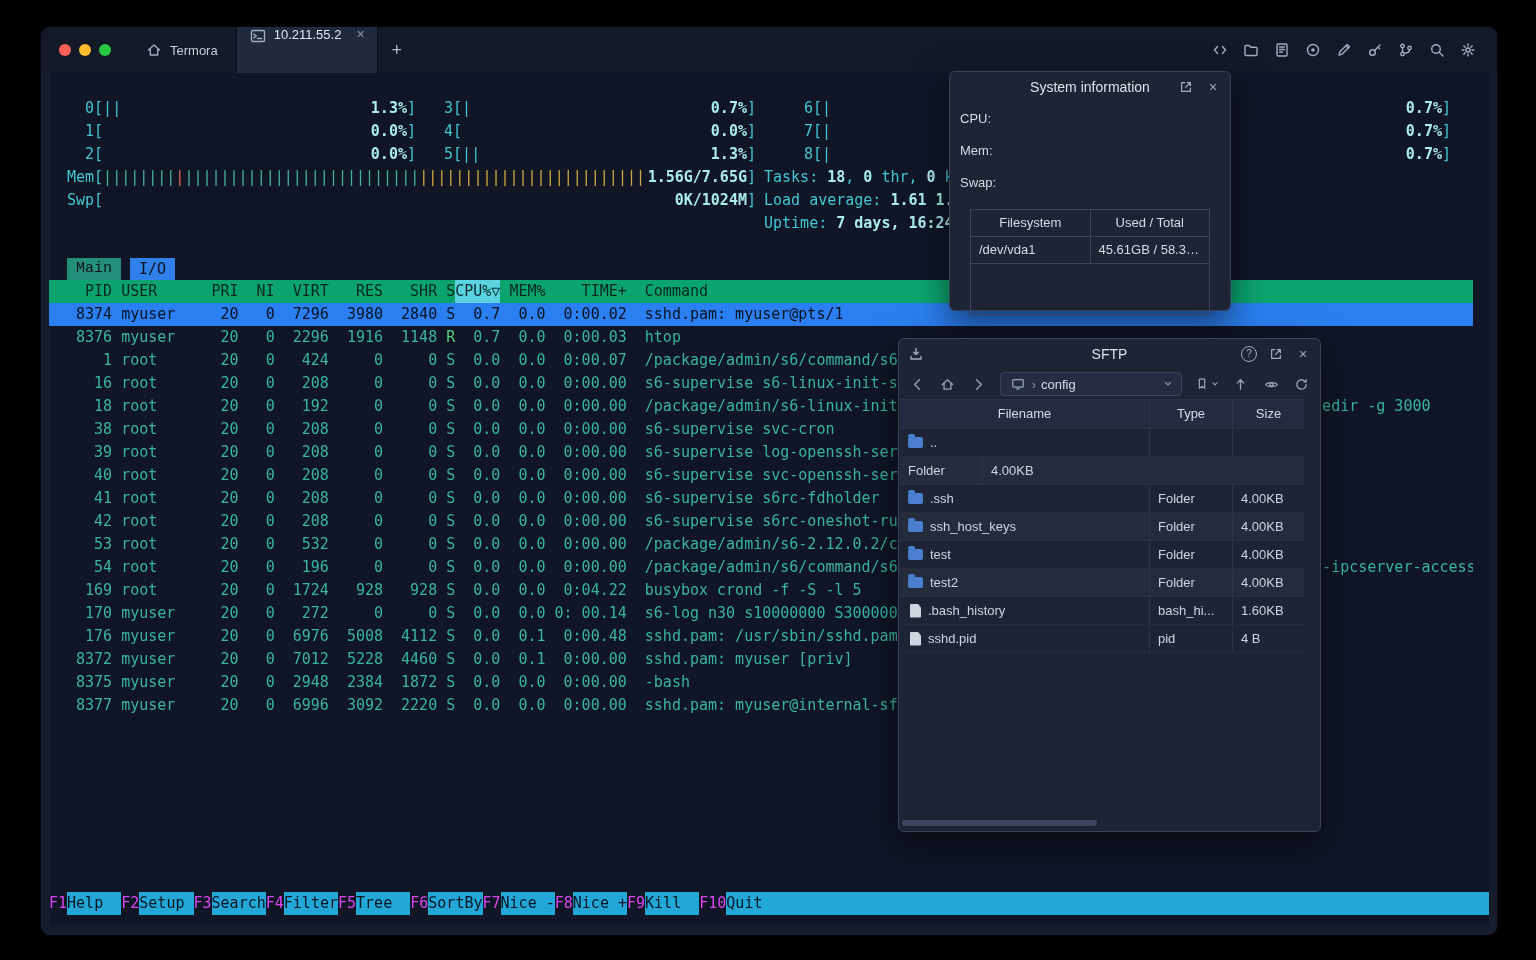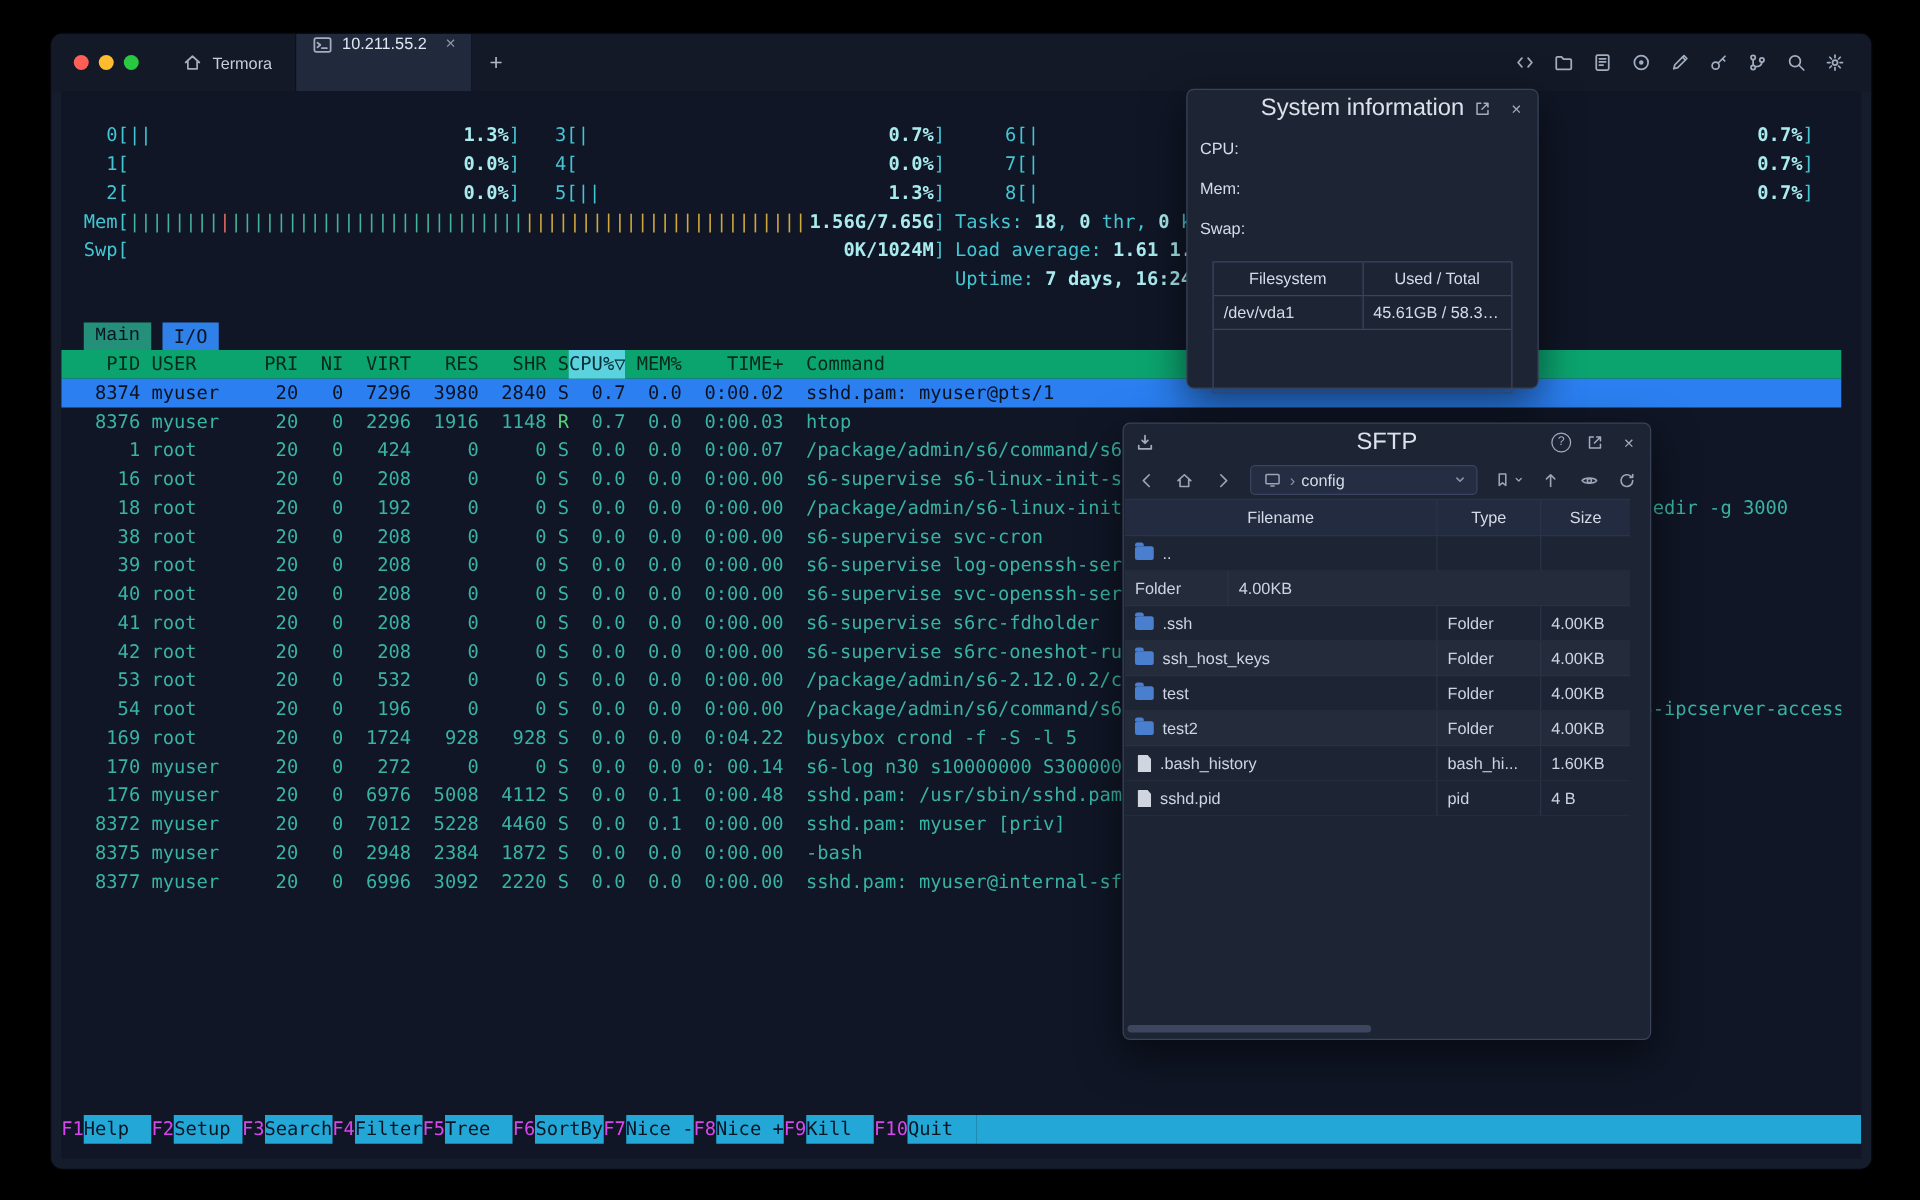--- a/index.html
+++ b/index.html
@@ -60,21 +60,21 @@
   .fnbar{position:absolute;left:0;right:0;bottom:12px;height:23px;display:flex;white-space:pre;}
   .fkey{color:#d946ef;flex:0 0 auto;}
   .flabel{background:#22a7d6;color:#0a1625;flex:0 0 auto;white-space:pre;}
   .ffill{flex:1 1 auto;background:#22a7d6;}
 
   
   .panel{position:absolute;background:#1d2535;border:1px solid #3a4358;border-radius:6px;box-shadow:0 12px 34px rgba(0,0,0,.55);color:#d5dce8;z-index:10;}
   .sysinfo{left:908px;top:44px;width:280px;height:238px;}
   .sftp{left:857px;top:311px;width:421px;height:492px;z-index:11;}
   .phead-bar{height:30px;position:relative;display:flex;align-items:center;padding:0 9px;}
-  .ptitle{position:absolute;left:44px;right:44px;text-align:center;font-size:19px;color:#dbe2ec;}
+  .ptitle{position:absolute;left:44px;right:44px;text-align:center;font-size:14px;color:#dbe2ec;}
   .picons{margin-left:auto;display:flex;gap:11px;align-items:center;z-index:1;}
   .picon{width:16px;height:16px;display:flex;align-items:center;justify-content:center;color:#a2acbe;font-size:14px;}
   .helpq{width:14px;height:14px;border:1px solid #a2acbe;border-radius:50%;font-size:10px;line-height:13px;text-align:center;color:#a2acbe;}
 
   .sysrow{display:flex;align-items:flex-start;padding:0 10px;margin-top:9px;gap:8px;flex-direction:column;}
   .slabel{width:46px;font-size:13px;color:#d5dce8;flex:0 0 auto;}
   .sbar{flex:1;height:18px;background:#2a3349;border-radius:3px;position:relative;overflow:hidden;}
   .sfill{position:absolute;left:0;top:0;bottom:0;width:0;background:#41538c;border-radius:3px;}
   .sval{position:absolute;left:0;right:0;text-align:center;font-size:11px;line-height:18px;color:#e2e8f2;}
   .fstable{margin:11px 20px 0;border:1px solid #3a4460;height:104px;font-size:13px;overflow:hidden;}

